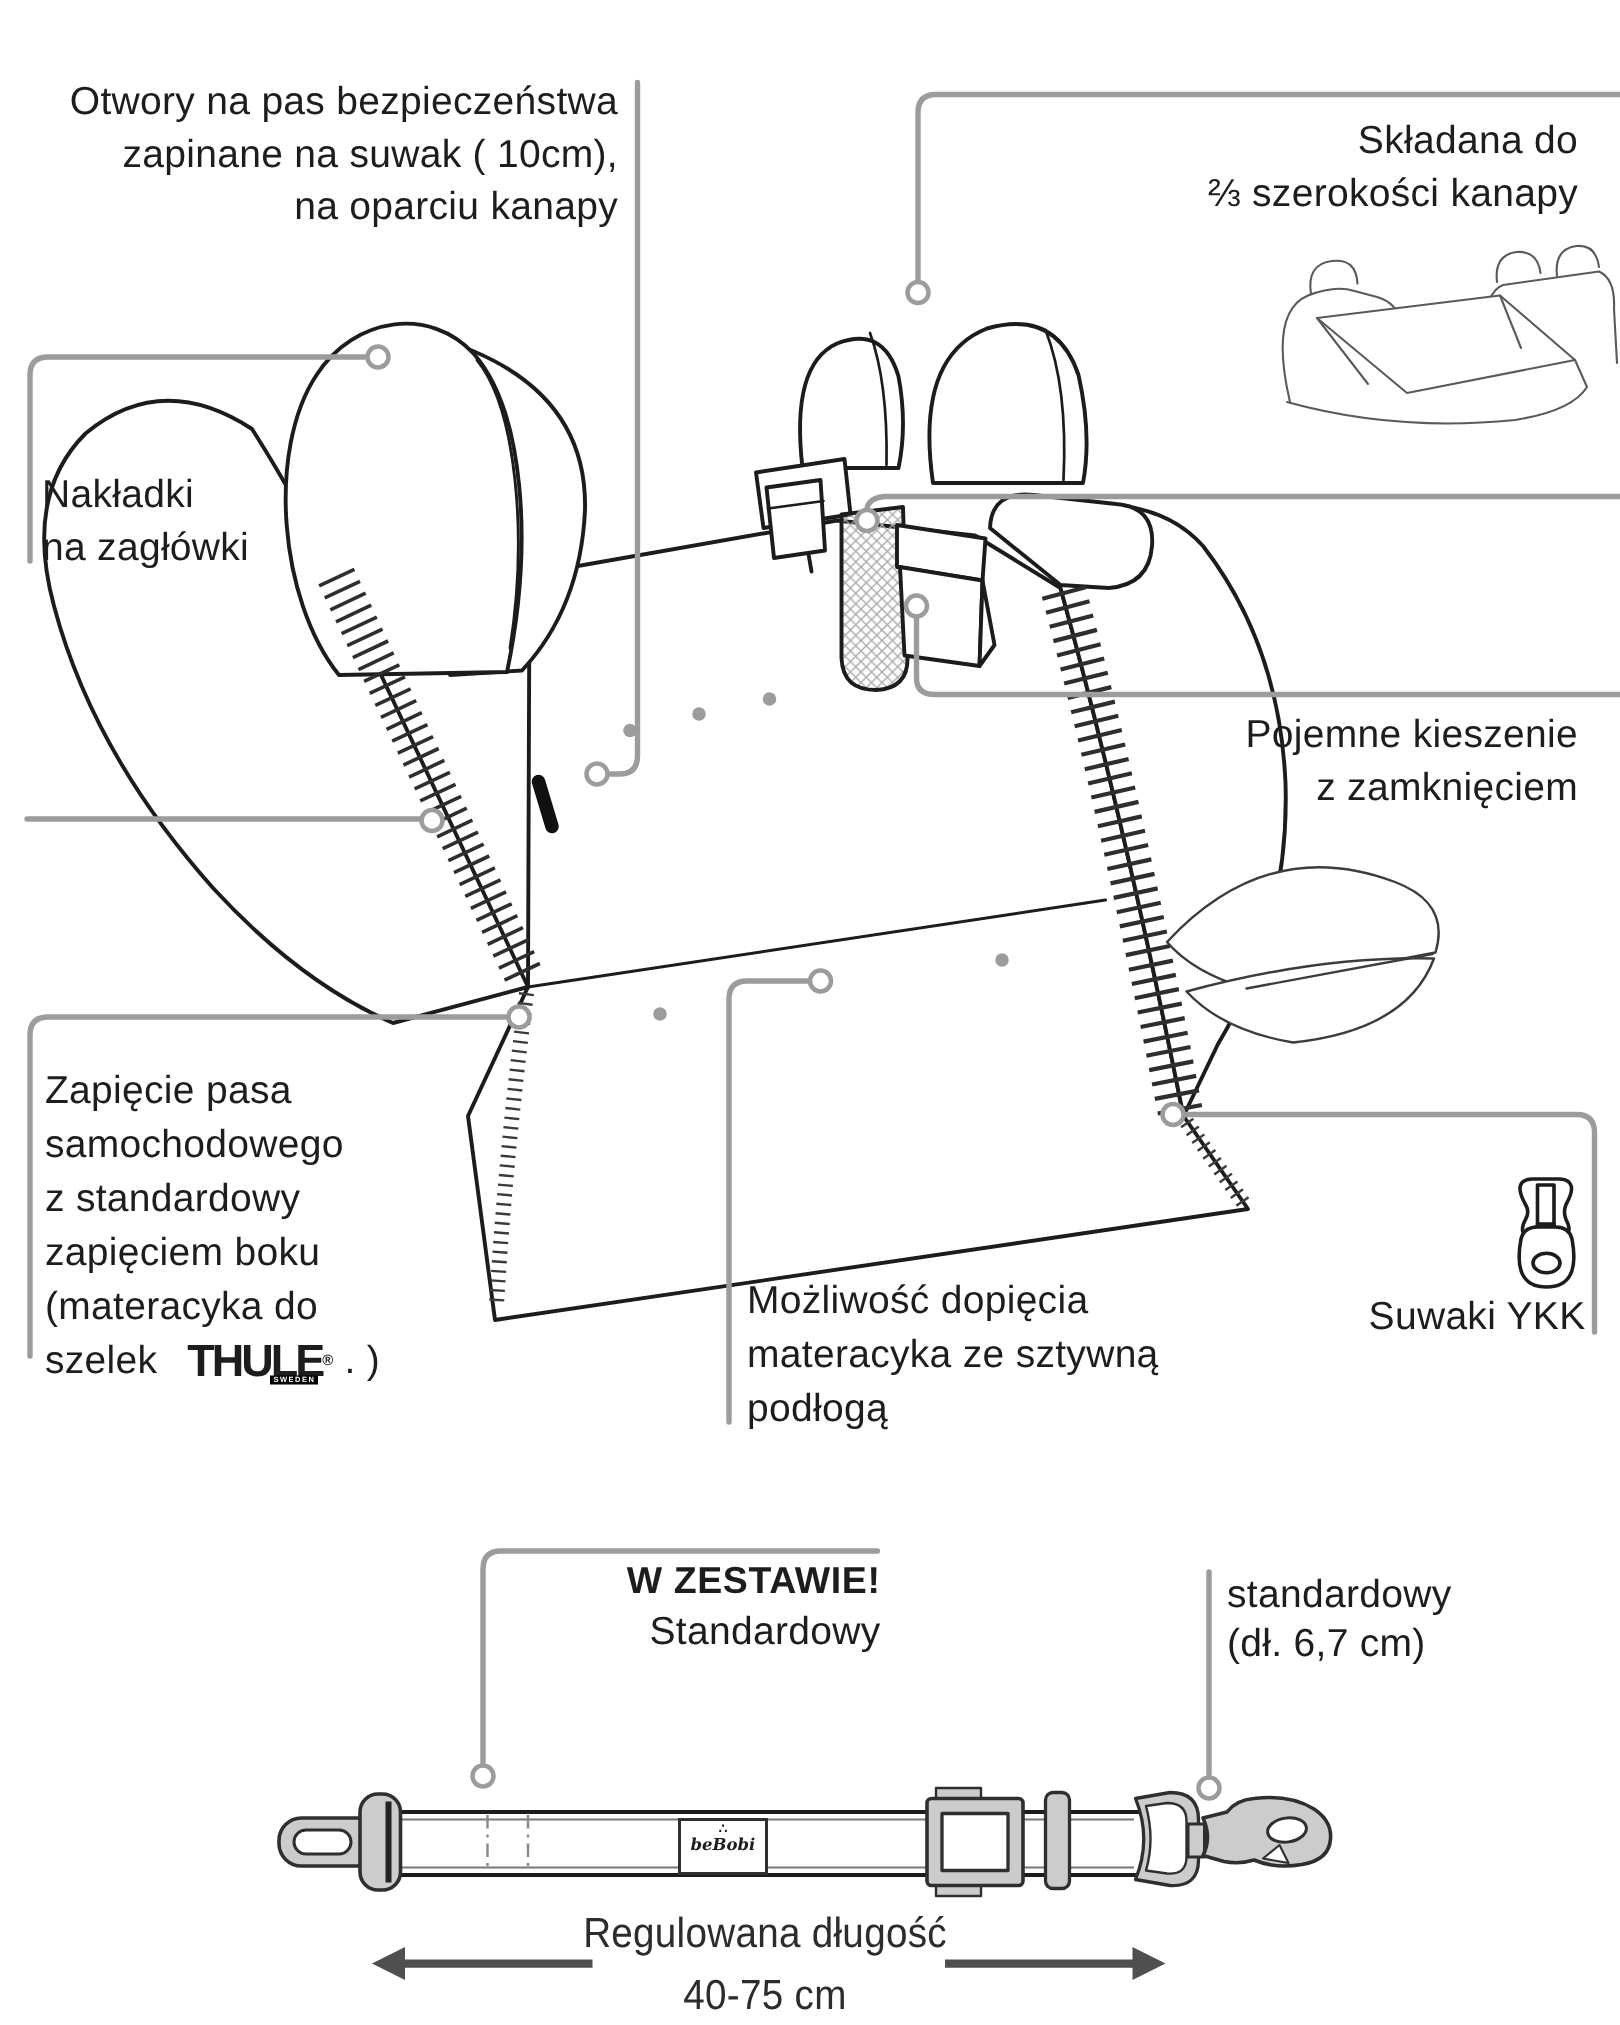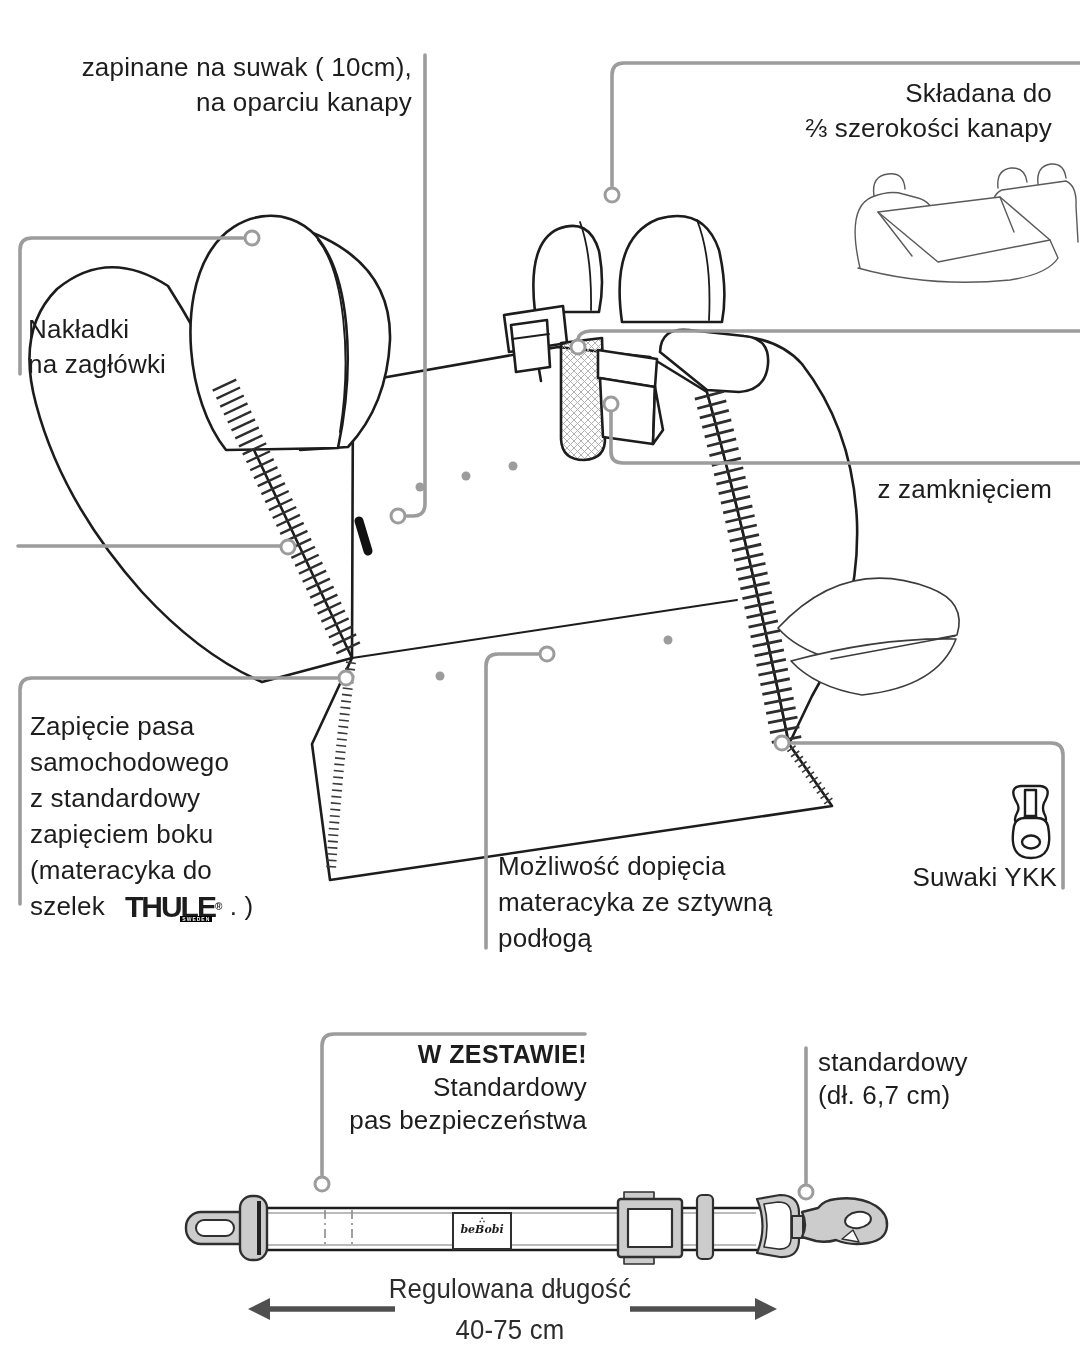--- a/index.html
+++ b/index.html
@@ -176,36 +176,38 @@
 
     <g stroke="#4f4f4f" stroke-width="5.5" fill="#4f4f4f" stroke-linecap="butt">
       <path d="M 266,1309 L 395,1309"></path>
       <path stroke="none" d="M 248,1309 L 270,1298 L 270,1320 Z"></path>
       <path d="M 630,1309 L 759,1309"></path>
       <path stroke="none" d="M 777,1309 L 755,1298 L 755,1320 Z"></path>
     </g>
   </svg>
 
   <div class="lbl r" style="left:20px;top:50px;width:392px;">
+    <span class="line">Otwory na pas bezpieczeństwa</span>
     <span class="line">zapinane na suwak ( 10cm),</span>
     <span class="line">na oparciu kanapy</span>
   </div>
 
   <div class="lbl r" style="left:760px;top:76px;width:292px;">
     <span class="line">Składana do</span>
     <span class="line">⅔ szerokości kanapy</span>
   </div>
 
   <div class="lbl" style="left:28px;top:312px;width:260px;">
     <span class="line">Nakładki</span>
     <span class="line">na zagłówki</span>
   </div>
 
 
   <div class="lbl r" style="left:780px;top:472px;width:272px;">
+    <span class="line">Pojemne kieszenie</span>
     <span class="line">z zamknięciem</span>
   </div>
 
 
   <div class="lbl lh36" style="left:30px;top:708px;width:340px;">
     <span class="line">Zapięcie pasa</span>
     <span class="line">samochodowego</span>
     <span class="line">z standardowy</span>
     <span class="line">zapięciem boku</span>
     <span class="line">(materacyka do</span>
@@ -220,21 +222,20 @@
     <span class="line">podłogą</span>
   </div>
 
   <div class="lbl r" style="left:857px;top:860px;width:200px;">
     <span class="line">Suwaki YKK</span>
   </div>
 
   <div class="lbl r lh33" style="left:325px;top:1038px;width:262px;">
     <span class="bold-title">W ZESTAWIE!</span>
     <span class="line">Standardowy</span>
-    <span class="line">pas bezpieczeństwa</span>
   </div>
 
   <div class="lbl lh33" style="left:818px;top:1046px;width:250px;">
     <span class="line">standardowy</span>
     <span class="line">(dł. 6,7 cm)</span>
   </div>
 
   <div class="lbl c adjust" style="left:330px;top:1268px;width:360px;">
     <span class="line">Regulowana długość</span>
     <span class="line">40-75 cm</span>

